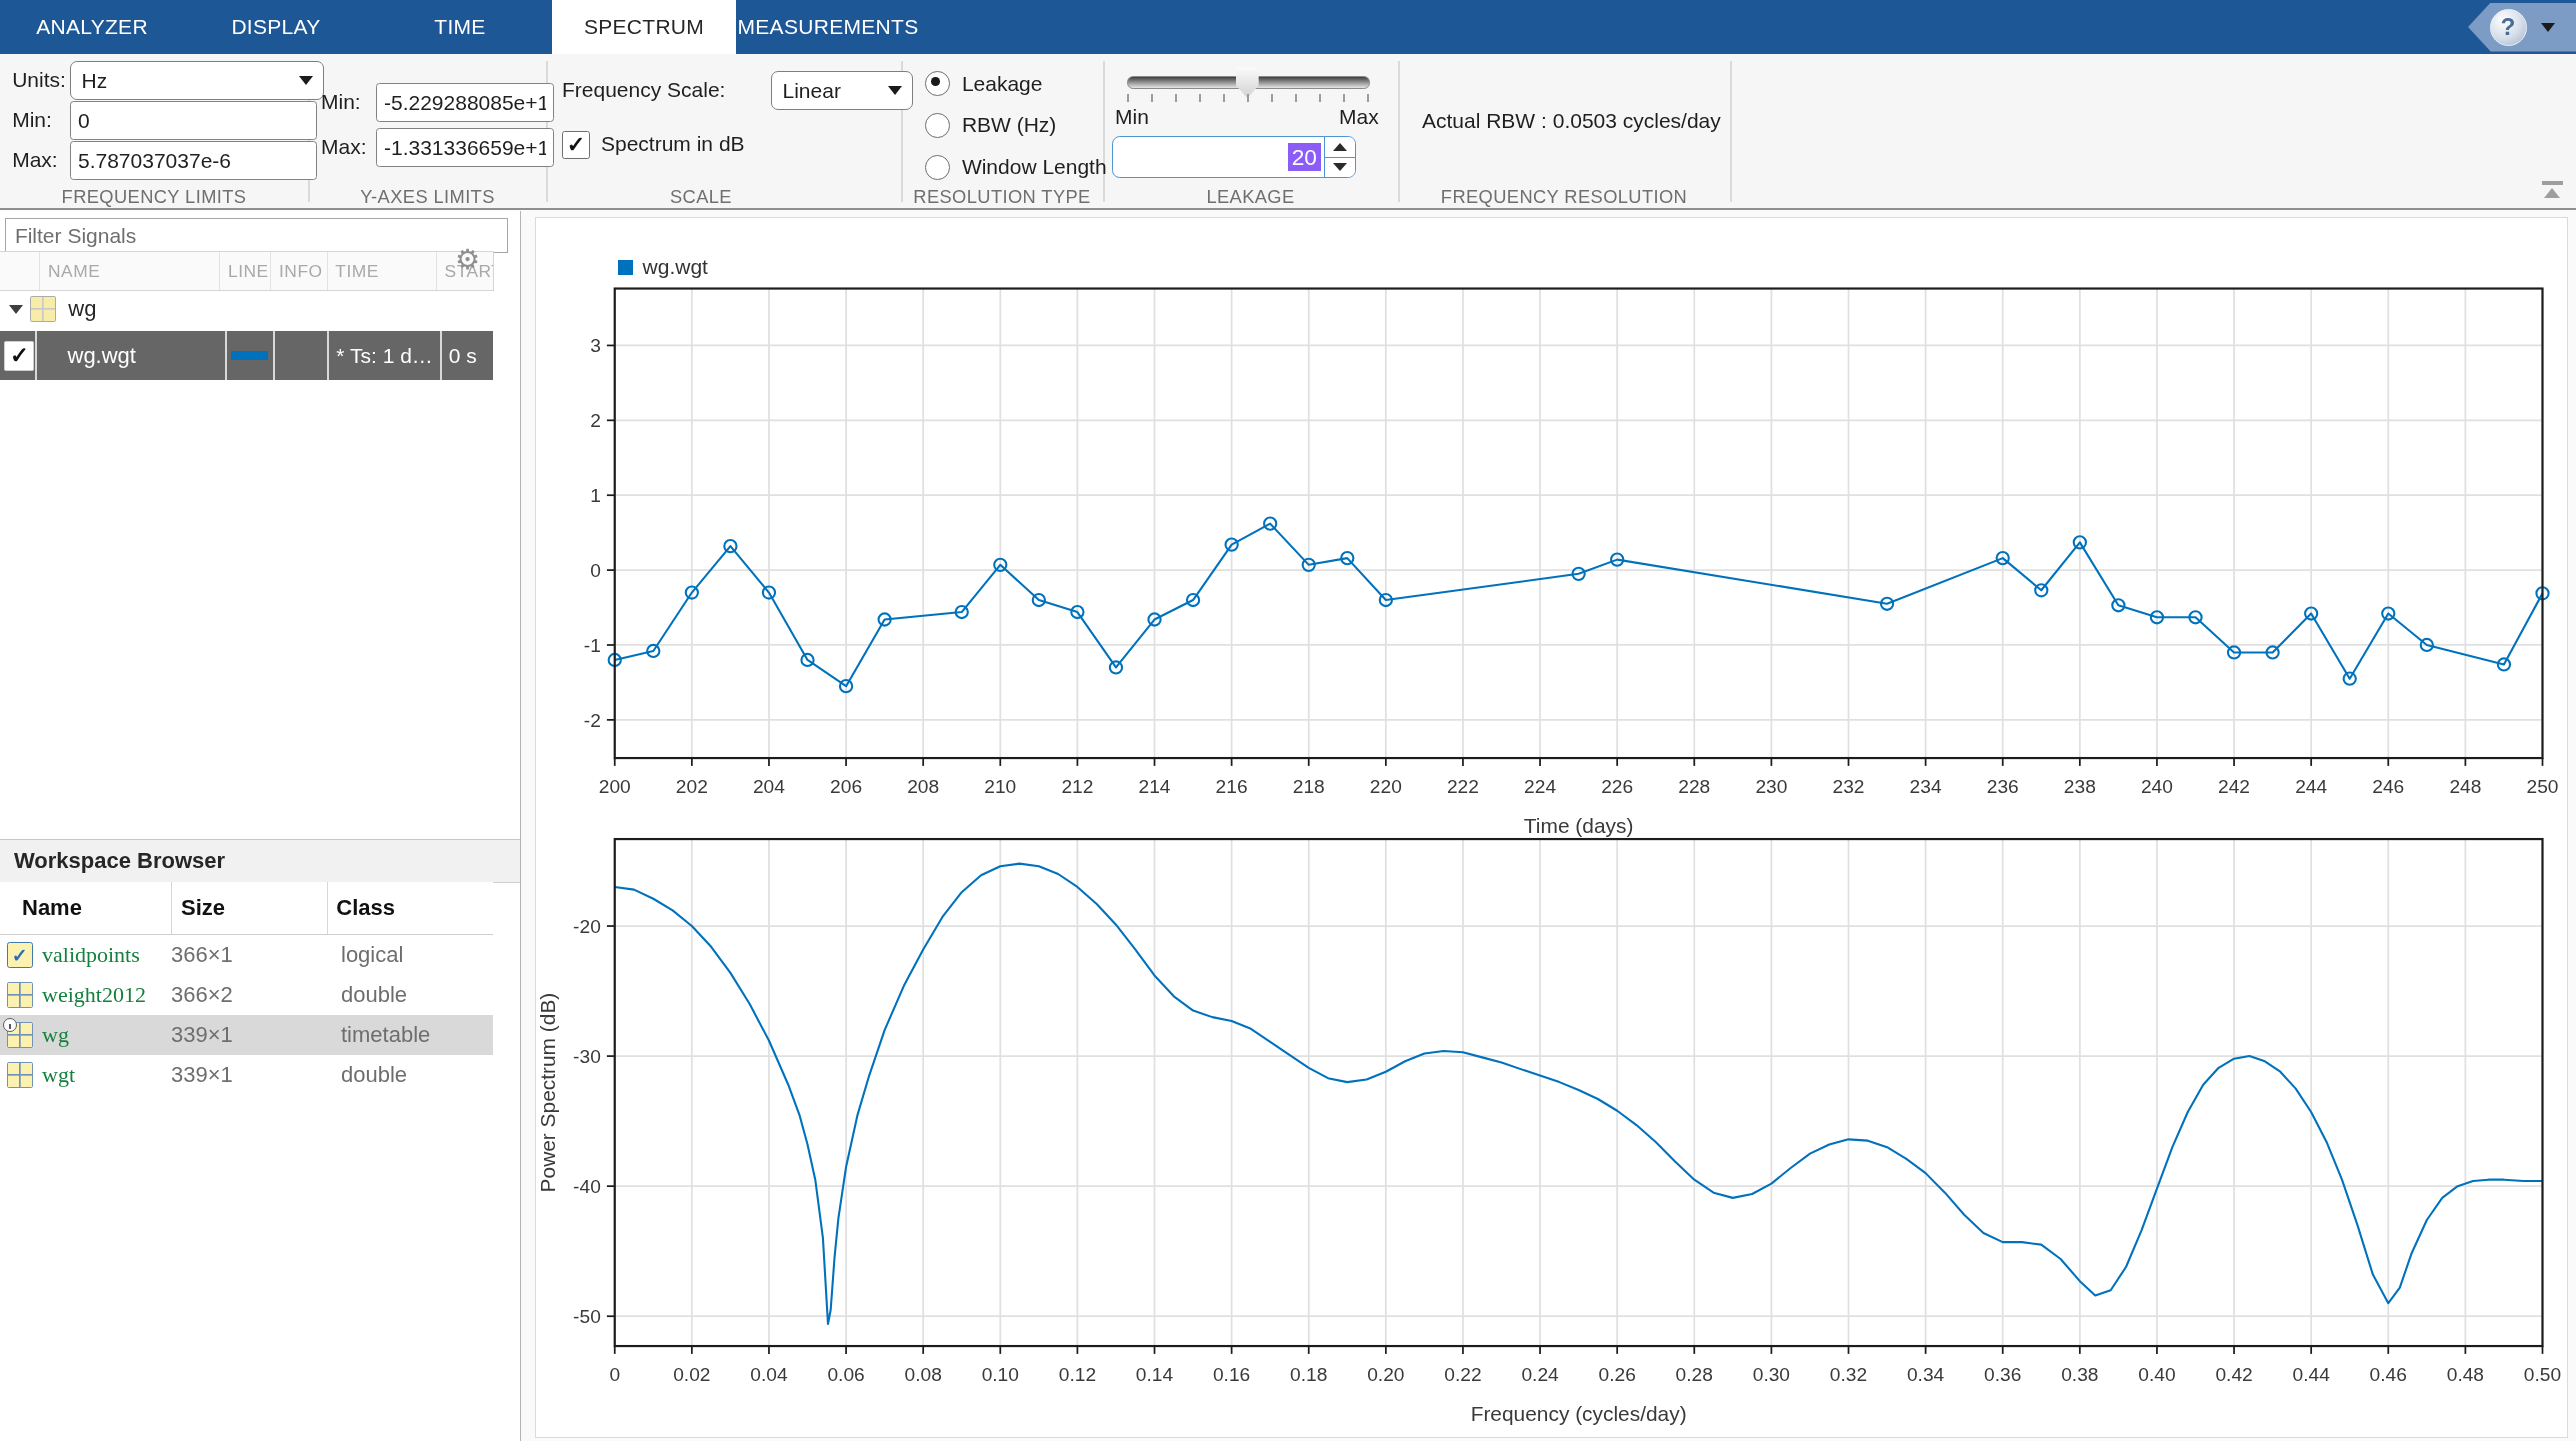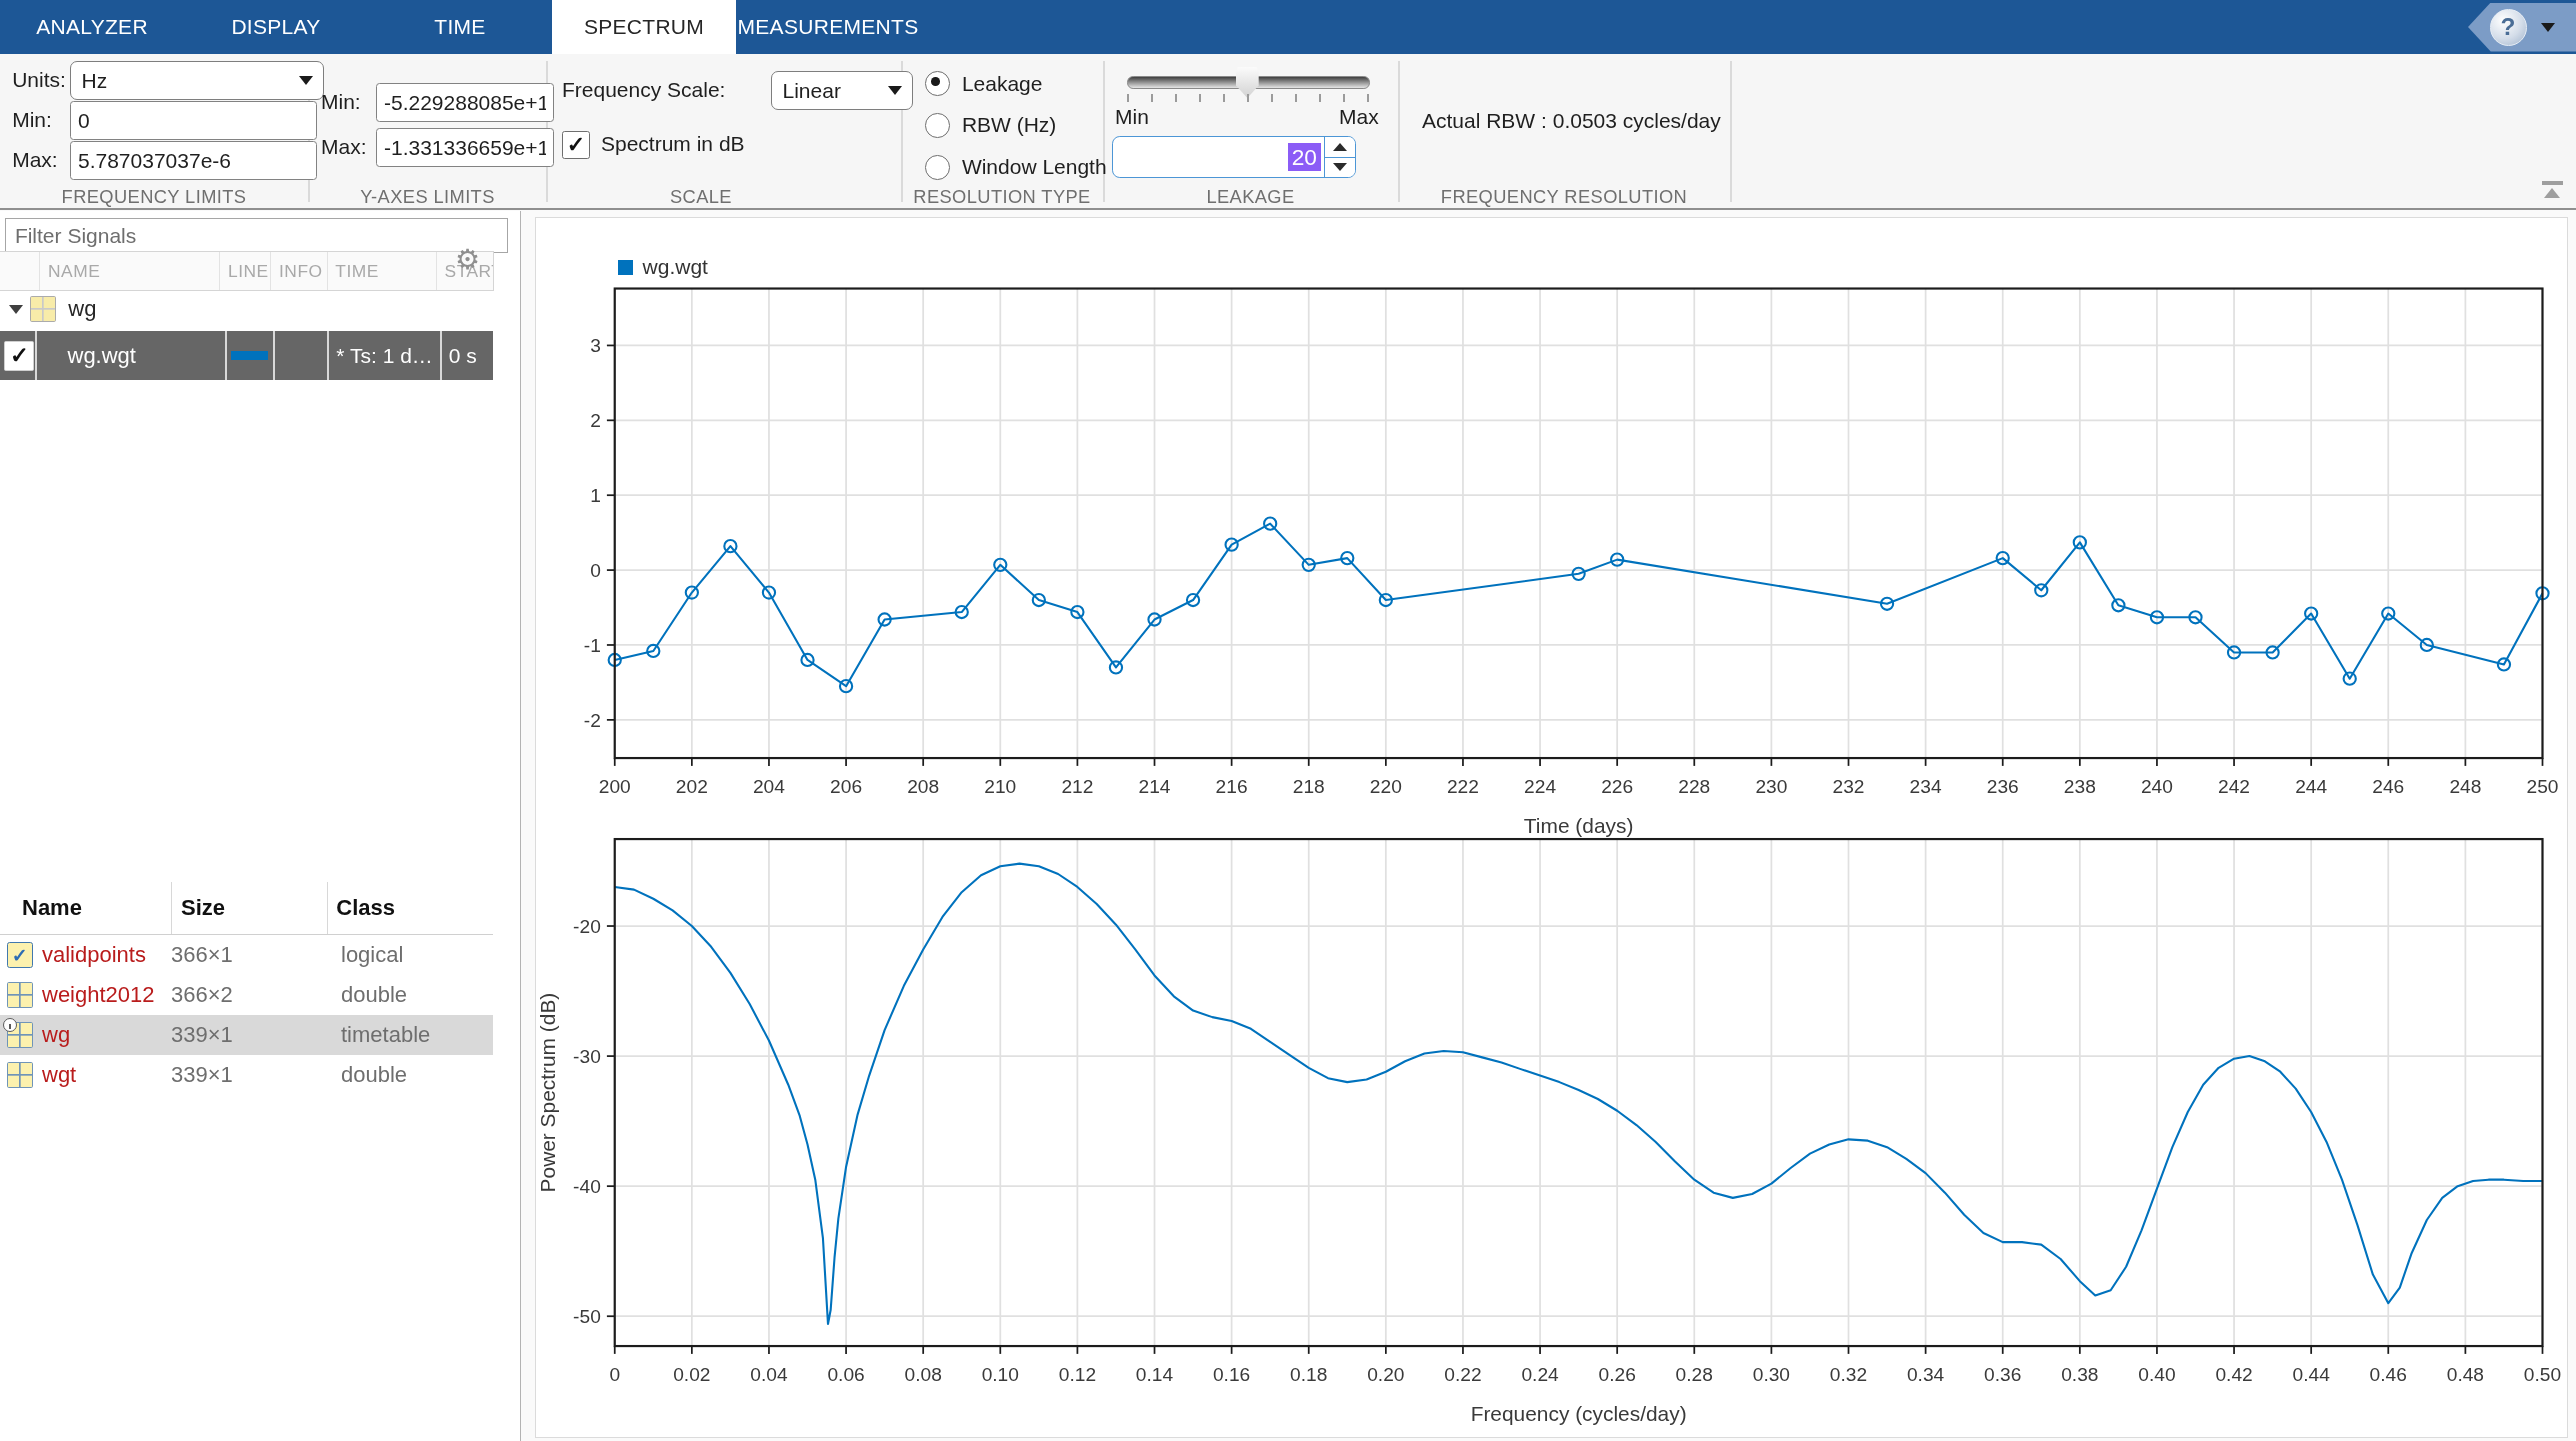--- a/index.html
+++ b/index.html
@@ -89,21 +89,21 @@
        border-top:1.7px solid #C6C6C6;border-bottom:0.9px solid #CFCFCF;display:flex;align-items:center;}
   .ws-titlebar span{font-size:22px;font-weight:bold;color:#262626;padding-left:14px;}
   .ws-header{position:absolute;left:0;top:671px;width:493px;height:52px;background:#fff;border-bottom:0.9px solid #D0D0D0;display:flex;}
   .ws-header .hc{height:100%;display:flex;align-items:center;font-size:22px;font-weight:bold;color:#111;
        border-left:0.9px solid #D8D8D8;padding-left:8.7px;}
   .ws-header .hc:first-child{border-left:none;padding-left:22px;}
   .ws-rows{position:absolute;left:0;top:724px;width:493px;}
   .ws-row{height:40px;display:flex;align-items:center;position:relative;}
   .ws-row.sel{background:#D9D9D9;}
   .ws-row .ic{margin-left:7px;flex:0 0 auto;}
-  .ws-row .c-name{font-size:22px;color:#b91c1c;position:absolute;left:42px;white-space:nowrap;}
+  .ws-row .c-name{font-size:22px;color:#15803d;position:absolute;left:42px;white-space:nowrap;font-family:Liberation Serif, serif;}
   .ws-row .c-size{font-size:22px;color:#6E6E6E;position:absolute;left:171px;}
   .ws-row .c-class{font-size:22px;color:#6E6E6E;position:absolute;left:341px;}
   .icon-matrix{width:23.5px;height:23.5px;border-radius:1.7px;position:relative;
        background-color:#FCF1AE;border:1.7px solid #6F94B8;
        background-image:linear-gradient(#6F94B8,#6F94B8),linear-gradient(#6F94B8,#6F94B8);
        background-size:1.7px 100%,100% 1.7px;background-position:50% 0,0 50%;background-repeat:no-repeat;}
   .icon-logical{width:23.5px;height:23.5px;background:#FCF1AE;border:1.7px solid #4178AE;border-radius:2.6px;
        display:flex;align-items:center;justify-content:center;}
   .icon-logical::after{content:"\2713";color:#2E6DB4;font-size:19px;font-weight:bold;}
   .icon-timetable{width:23.5px;height:23.5px;border-radius:1.7px;position:relative;
@@ -264,20 +264,23 @@
         </div>
       <div class="cell" style="width:53px"></div>
       <div class="cell" style="width:112px">
           <span class="t">* Ts: 1 d…</span>
         </div>
       <div class="cell" style="width:52px">
           <span class="t">0 s</span>
         </div>
     </div>
 
+    <div class="ws-titlebar">
+      <span>Workspace Browser</span>
+    </div>
     <div class="ws-header">
       <div class="hc" style="width:163px">Name</div>
       <div class="hc" style="width:159px">Size</div>
       <div class="hc" style="width:171px">Class</div>
     </div>
     <div class="ws-rows" id="ws-rows">
         <div class="ws-row">
           <span class="ic icon-logical"></span>
           <span class="c-name">validpoints</span>
           <span class="c-size">366×1</span>

